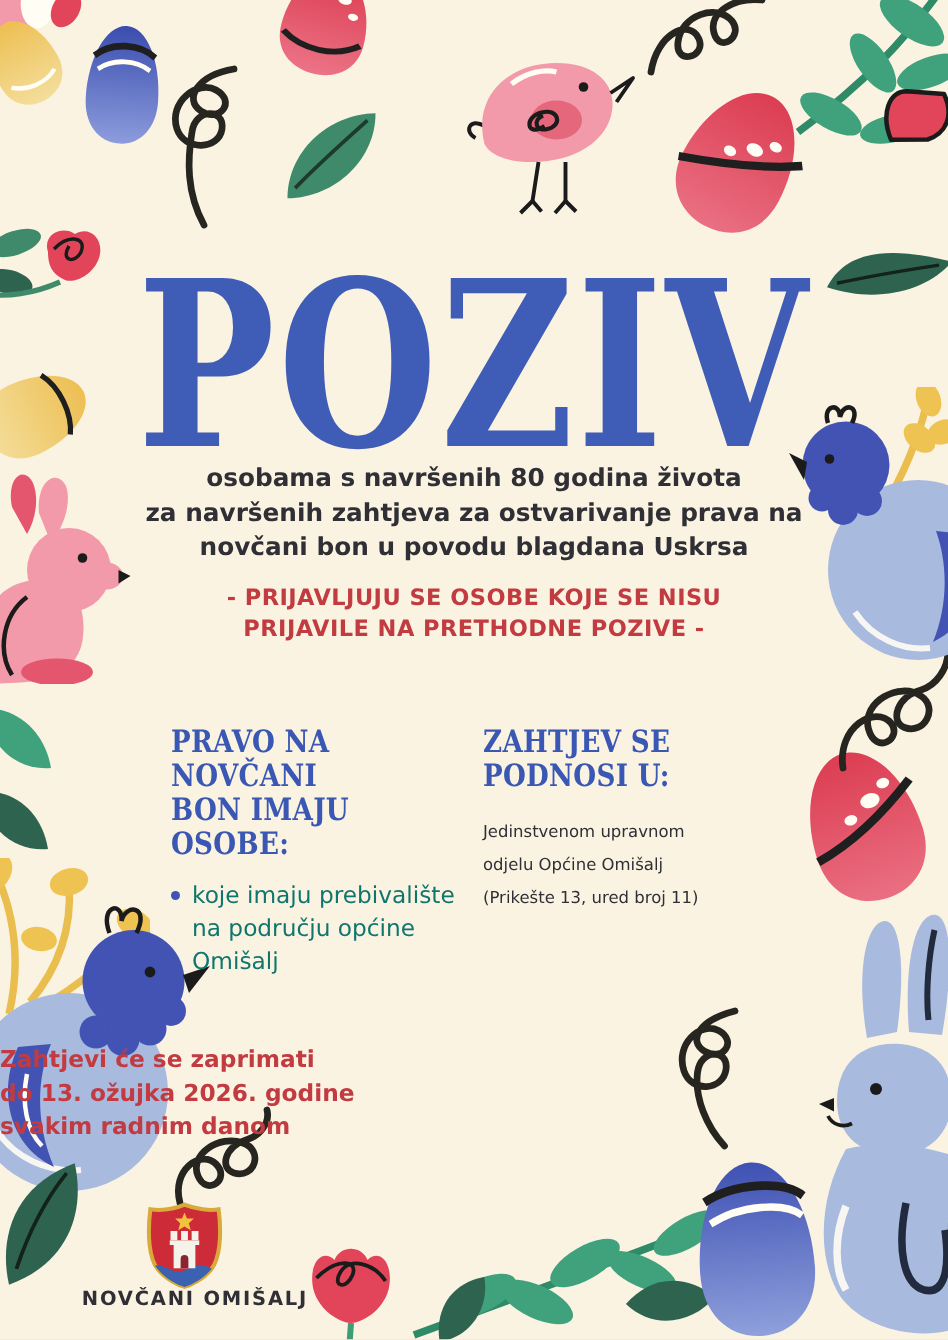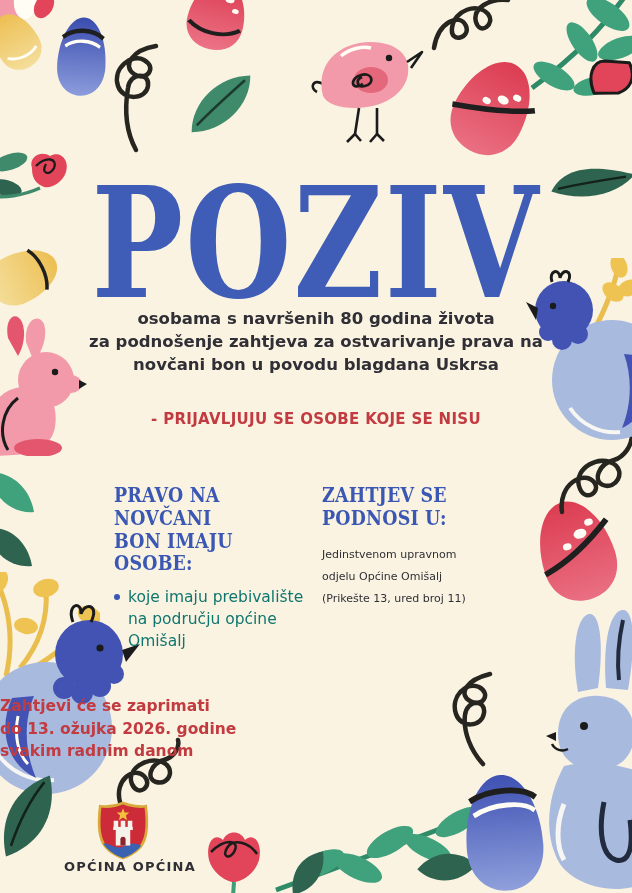--- a/index.html
+++ b/index.html
@@ -5,21 +5,21 @@
   html,body{margin:0;padding:0;background:#efe8d5;}
   .poster{position:relative;width:632px;height:893px;margin:0 auto;background:#FAF3E2;
           overflow:hidden;font-family:"DejaVu Sans",sans-serif;}
   .deco{position:absolute;pointer-events:none;}
   .deco svg{display:block;width:100%;height:100%;}
   .title{position:absolute;top:166px;left:0;width:100%;text-align:center;
          font-family:"DejaVu Serif",serif;font-weight:700;font-size:122px;line-height:1;
          color:#3F5DB6;letter-spacing:2px;transform:scaleY(1.26);transform-origin:50% 0;}
   .subtitle{position:absolute;top:307px;left:0;width:100%;text-align:center;
             font-weight:700;font-size:16.5px;line-height:23px;color:#2F2F35;}
-  .notice{position:absolute;top:409px;left:0;width:100%;text-align:center;
+  .notice{position:absolute;top:388px;left:0;width:100%;text-align:center;
           font-weight:700;font-size:15px;line-height:21px;color:#C23B40;letter-spacing:.3px;}
   .col{position:absolute;top:484px;}
   .col-left{left:114px;width:196px;}
   .col-right{left:322px;width:214px;}
   .col-heading{font-family:"DejaVu Serif",serif;font-weight:700;font-size:19px;line-height:21px;
                color:#3A57B4;letter-spacing:.2px;transform:scale(.92,1.08);
                transform-origin:0 0;margin:0 0 18px 0;}
   .bullets{list-style:none;margin:0;padding:0;font-size:15.5px;line-height:22px;color:#0f766e;}
   .bullets li{position:relative;padding-left:14px;margin-bottom:20px;white-space:pre-line;}
   .bullets .dot{position:absolute;left:0;top:8px;width:6px;height:6px;border-radius:50%;background:#3A57B4;}
@@ -354,26 +354,27 @@
       <path d="M26 14 C22 2 34 0 34 10 C36 0 48 2 42 14" stroke="#1B1B1B" stroke-width="3" fill="none"></path>
       <circle cx="27" cy="38" r="3.2" fill="#1B1B1B"></circle>
       <path d="M12 40 L0 34 L10 52 Z" fill="#1B1B1B"></path>
     </svg>
   </div>
 
   <div class="title">POZIV</div>
 
   <div class="subtitle">
     <div>osobama s navršenih 80 godina života</div>
-    <div>za podnošenje zahtjeva za ostvarivanje prava na</div>
+    <div>za navršenih zahtjeva za ostvarivanje prava na</div>
     <div>novčani bon u povodu blagdana Uskrsa</div>
   </div>
 
   <div class="notice">
     <div>- PRIJAVLJUJU SE OSOBE KOJE SE NISU</div>
+    <div>PRIJAVILE NA PRETHODNE POZIVE -</div>
   </div>
 
   <div class="col col-left">
     <div class="col-heading">
       <div>PRAVO NA NOVČANI</div>
       <div>BON IMAJU OSOBE:</div>
     </div>
     <ul class="bullets">
       <li><span class="dot"></span><span>koje imaju prebivalište
 na području općine
@@ -410,15 +411,15 @@
       <g clip-path="url(#shieldclip)">
         <path d="M4 44 Q11 40 18 44 T32 44 T46 44 T58 44 L58 58 L4 58 Z" fill="#3A62B0"></path>
       </g>
       <path d="M29 8 L30.6 12 L35 12 L31.8 15 L33 19.5 L29 17 L25 19.5 L26.2 15 L23 12 L27.4 12 Z" fill="#F2C23E"></path>
       <path d="M20 20 h4.4 v6 h-4.4 z M26.8 20 h4.4 v6 h-4.4 z M33.6 20 h4.4 v6 h-4.4 z" fill="#F5F2EA"></path>
       <rect x="19.5" y="26" width="19" height="3" fill="#F5F2EA"></rect>
       <rect x="22" y="29" width="14" height="15" fill="#F5F2EA"></rect>
       <path d="M26.5 44 v-6 a2.5 2.5 0 0 1 5 0 v6 z" fill="#8A2430"></path>
     </svg>
   </div>
-  <div class="logo-label">OPĆINA OPĆINA</div>
+  <div class="logo-label">NOVČANI OMIŠALJ</div>
 
 </div>
 
 </body></html>

